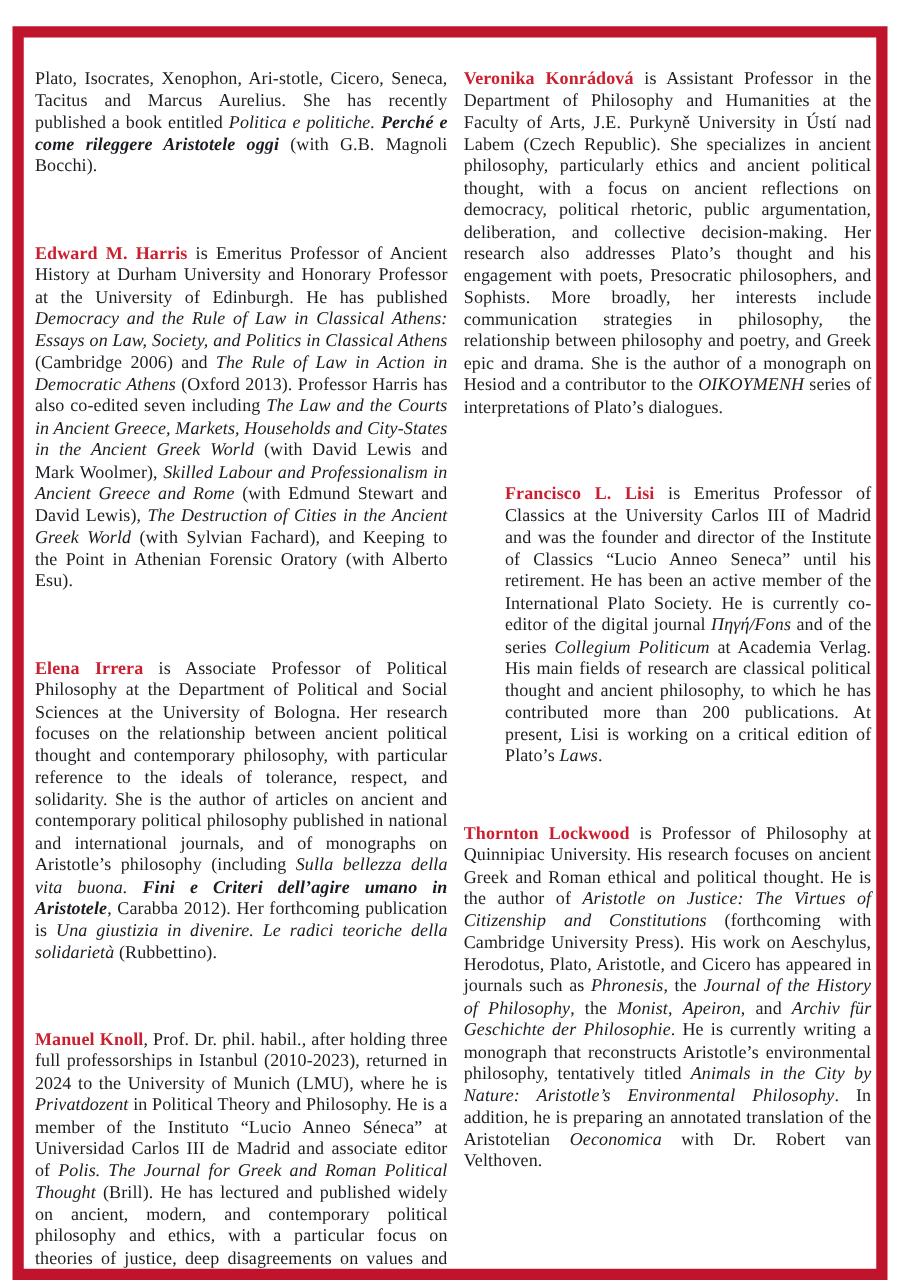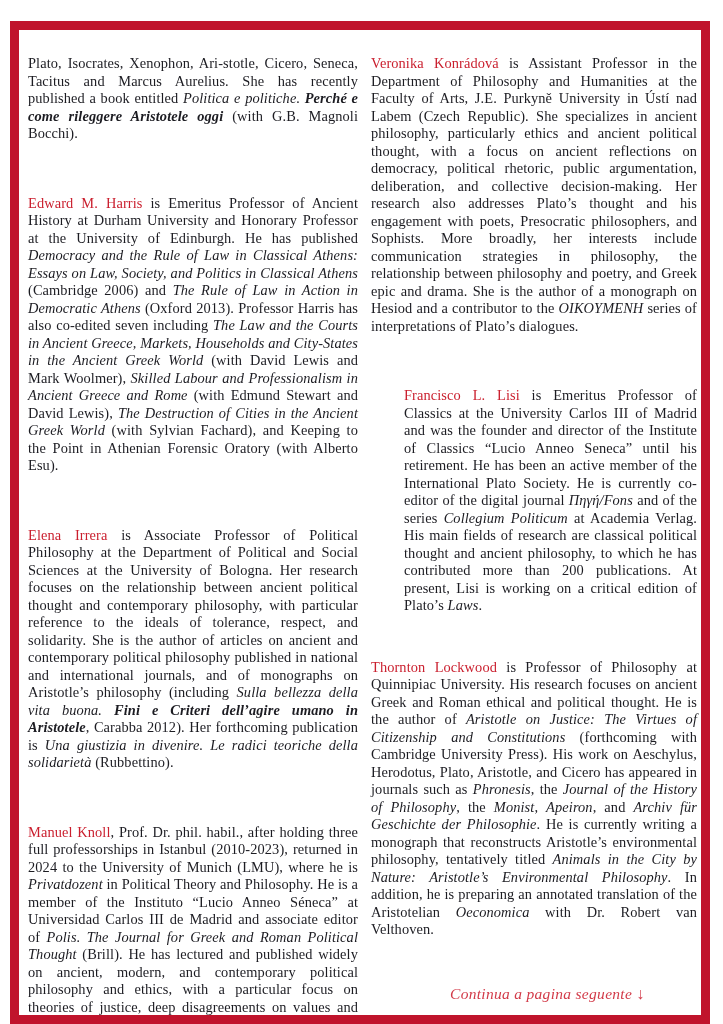--- a/index.html
+++ b/index.html
@@ -49,21 +49,21 @@
     text-align:justify;
     text-justify:inter-word;
     letter-spacing:0.1px;
     color:var(--ink);
   }
   .para.m-sm{margin-bottom:44px;margin-left:33px;}
   .para:last-child{margin-bottom:0;}
   .seg-plain{}
   .seg-i{font-style:italic;}
   .seg-bi{font-style:italic;font-weight:bold;}
-  .seg-name{color:var(--name);font-weight:normal;}
+  .seg-name{color:var(--name);font-weight:bold;}
   .footer{
     position:absolute;
     left:450px;top:974px;
     width:230px;
     color:var(--footer);
     font-style:italic;
     font-size:15.5px;
     white-space:nowrap;
     letter-spacing:0.3px;
   }
@@ -87,16 +87,13 @@
       <p class="para"><span class="seg-name">Elena Irrera</span><span class="seg-plain"> is Associate Professor of Political Philosophy at the Department of Political and Social Sciences at the University of Bologna. Her research focuses on the relationship between ancient political thought and contemporary philosophy, with particular reference to the ideals of tolerance, respect, and solidarity. She is the author of articles on ancient and contemporary political philosophy published in national and international journals, and of monographs on Aristotle’s philosophy (including </span><span class="seg-i">Sulla bellezza della vita buona. </span><span class="seg-bi">Fini e Criteri dell’agire umano in Aristotele</span><span class="seg-plain">, Carabba 2012). Her forthcoming publication is </span><span class="seg-i">Una giustizia in divenire. Le radici teoriche della solidarietà</span><span class="seg-plain"> (Rubbettino).</span></p>
       <p class="para"><span class="seg-name">Manuel Knoll</span><span class="seg-plain">, Prof. Dr. phil. habil., after holding three full professorships in Istanbul (2010-2023), returned in 2024 to the University of Munich (LMU), where he is </span><span class="seg-i">Privatdozent</span><span class="seg-plain"> in Political Theory and Philosophy. He is a member of the Instituto “Lucio Anneo Séneca” at Universidad Carlos III de Madrid and associate editor of </span><span class="seg-i">Polis. The Journal for Greek and Roman Political Thought</span><span class="seg-plain"> (Brill). He has lectured and published widely on ancient, modern, and contemporary political philosophy and ethics, with a particular focus on theories of justice, deep disagreements on values and morals, as well as on Plato, Aristotle, Machiavelli, Nietzsche, Rawls, Walzer, social philosophy, and critical theory.</span></p>
     </div>
     <div class="col right">
       <p class="para"><span class="seg-name">Veronika Konrádová</span><span class="seg-plain"> is Assistant Professor in the Department of Philosophy and Humanities at the Faculty of Arts, J.E. Purkyně University in Ústí nad Labem (Czech Republic). She specializes in ancient philosophy, particularly ethics and ancient political thought, with a focus on ancient reflections on democracy, political rhetoric, public argumentation, deliberation, and collective decision-making. Her research also addresses Plato’s thought and his engagement with poets, Presocratic philosophers, and Sophists. More broadly, her interests include communication strategies in philosophy, the relationship between philosophy and poetry, and Greek epic and drama. She is the author of a monograph on Hesiod and a contributor to the </span><span class="seg-i">OIKOYMENH</span><span class="seg-plain"> series of interpretations of Plato’s dialogues.</span></p>
       <p class="para m-sm"><span class="seg-name">Francisco L. Lisi</span><span class="seg-plain"> is Emeritus Professor of Classics at the University Carlos III of Madrid and was the founder and director of the Institute of Classics “Lucio Anneo Seneca” until his retirement. He has been an active member of the International Plato Society. He is currently co-editor of the digital journal </span><span class="seg-i">Πηγή/Fons</span><span class="seg-plain"> and of the series </span><span class="seg-i">Collegium Politicum</span><span class="seg-plain"> at Academia Verlag. His main fields of research are classical political thought and ancient philosophy, to which he has contributed more than 200 publications. At present, Lisi is working on a critical edition of Plato’s </span><span class="seg-i">Laws</span><span class="seg-plain">.</span></p>
       <p class="para"><span class="seg-name">Thornton Lockwood</span><span class="seg-plain"> is Professor of Philosophy at Quinnipiac University. His research focuses on ancient Greek and Roman ethical and political thought. He is the author of </span><span class="seg-i">Aristotle on Justice: The Virtues of Citizenship and Constitutions</span><span class="seg-plain"> (forthcoming with Cambridge University Press). His work on Aeschylus, Herodotus, Plato, Aristotle, and Cicero has appeared in journals such as </span><span class="seg-i">Phronesis</span><span class="seg-plain">, the </span><span class="seg-i">Journal of the History of Philosophy</span><span class="seg-plain">, the </span><span class="seg-i">Monist</span><span class="seg-plain">, </span><span class="seg-i">Apeiron</span><span class="seg-plain">, and </span><span class="seg-i">Archiv für Geschichte der Philosophie</span><span class="seg-plain">. He is currently writing a monograph that reconstructs Aristotle’s environmental philosophy, tentatively titled </span><span class="seg-i">Animals in the City by Nature: Aristotle’s Environmental Philosophy</span><span class="seg-plain">. In addition, he is preparing an annotated translation of the Aristotelian </span><span class="seg-i">Oeconomica</span><span class="seg-plain"> with Dr. Robert van Velthoven.</span></p>
     </div>
   </div>
 
-  <div class="footer">
-    <span>Continua a pagina seguente</span><span class="arrow">↓</span>
-  </div>
 </div>
 
 </body></html>

